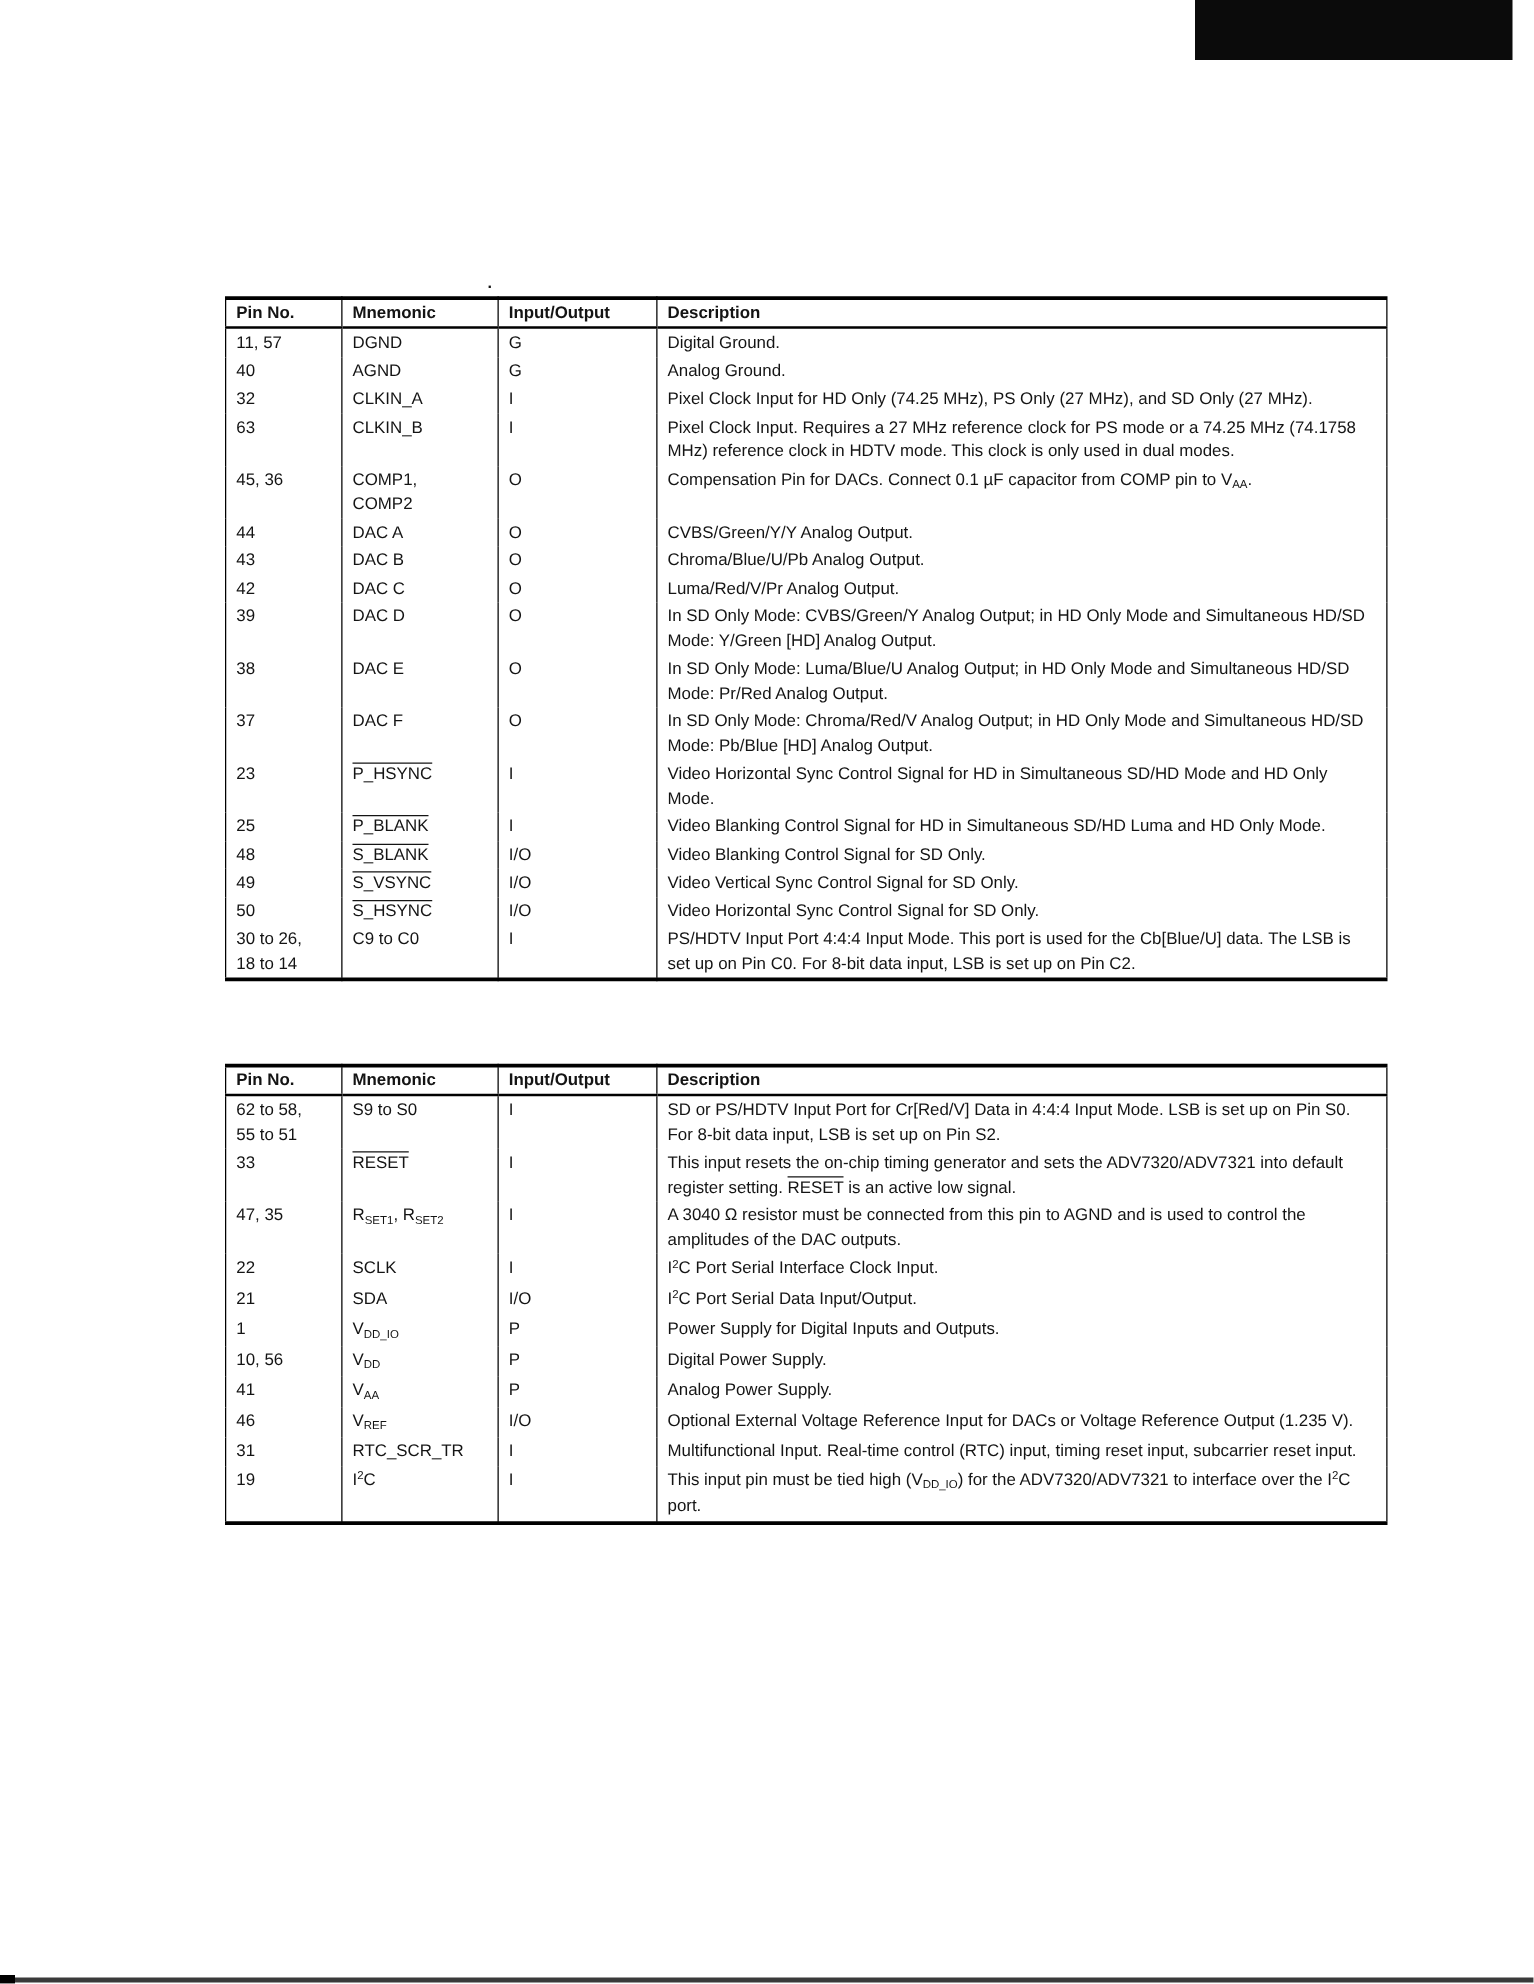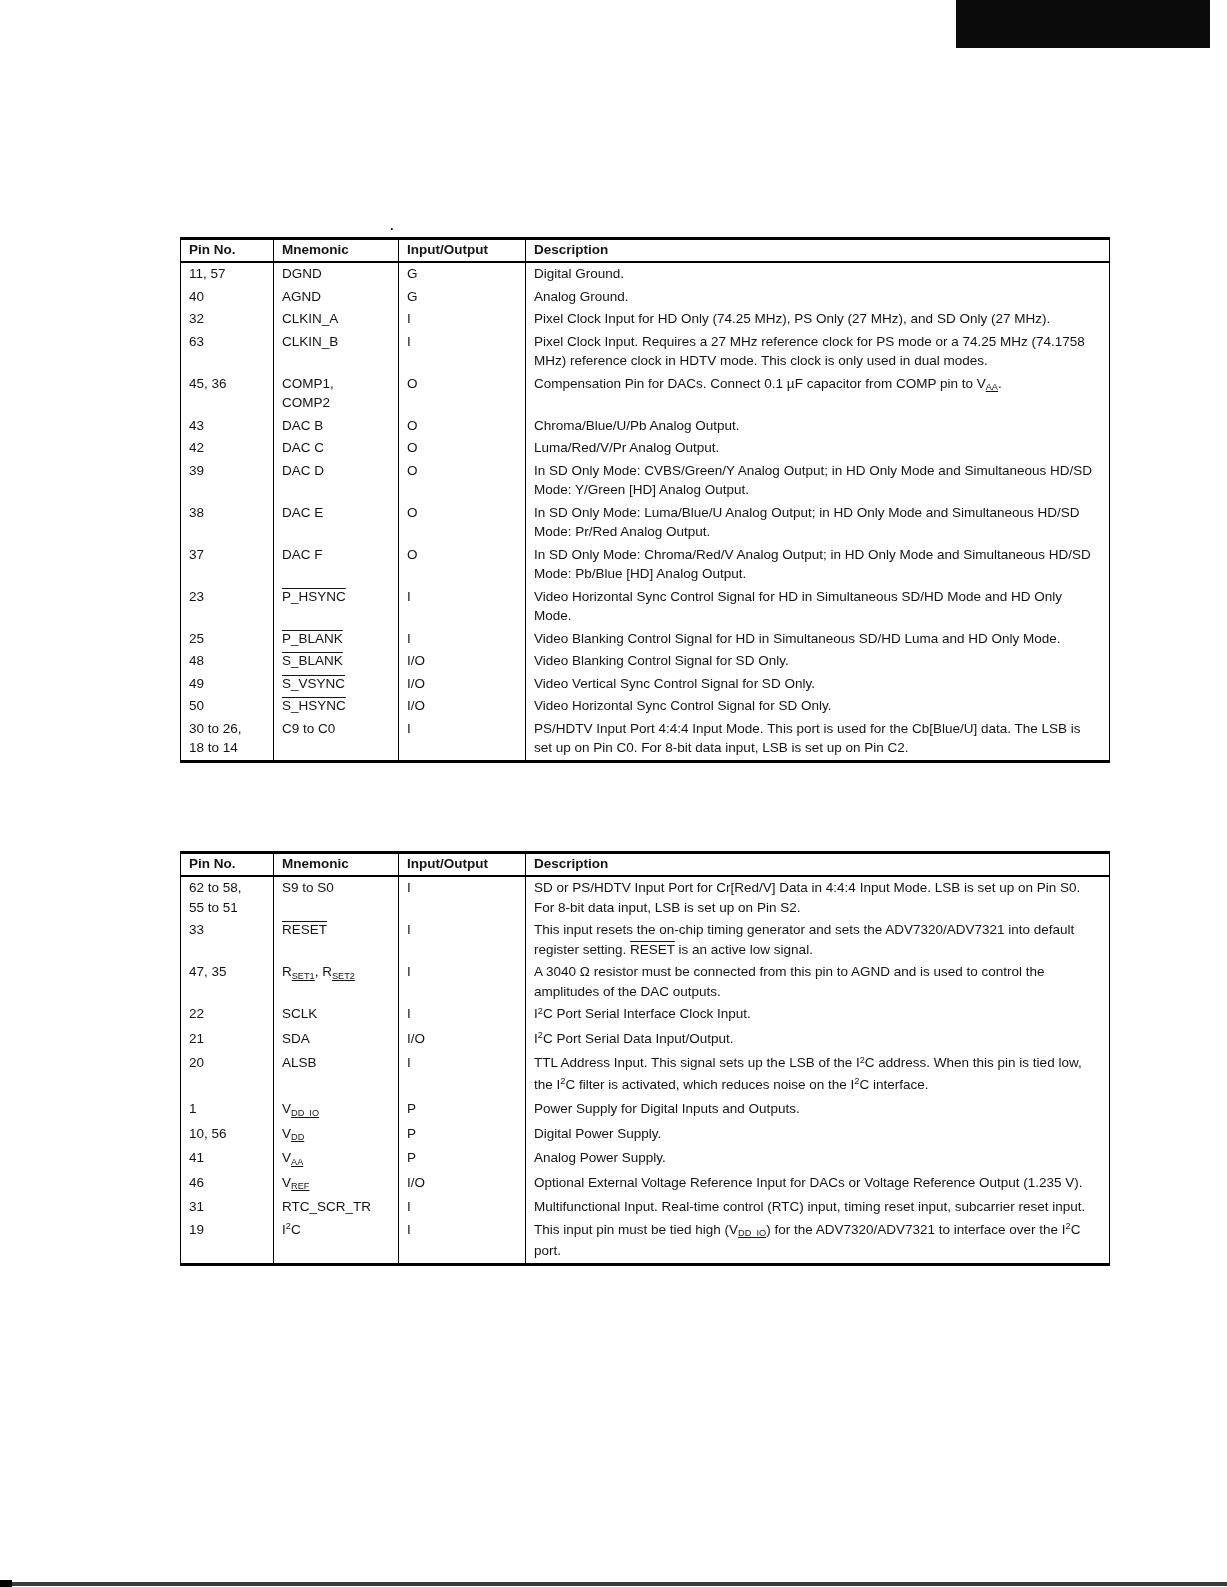--- a/index.html
+++ b/index.html
@@ -47,21 +47,21 @@
     margin-top:43px;
   }
   td {
     padding:1px 8px 2px 8px;
     line-height:19.5px;
   }
   th:nth-child(1) { width:76px; }
   th:nth-child(2) { width:108px; }
   th:nth-child(3) { width:110px; }
   .ov { text-decoration:overline; }
-  sub { font-size:68%; vertical-align:baseline; position:relative; top:0.28em;text-decoration:underline; }
+  sub { font-size:68%; vertical-align:baseline; position:relative; top:0.28em; }
   sup { font-size:68%; vertical-align:baseline; position:relative; top:-0.45em; }
   .footer-line {
     position:absolute;
     left:0; top:1582px;
     width:1227px; height:4px;
     background:#3a3a3a;
   }
   .footer-corner {
     position:absolute;
     left:0; top:1580px;
@@ -113,20 +113,26 @@
             <td>I</td>
             <td>Pixel Clock Input. Requires a 27 MHz reference clock for PS mode or a 74.25 MHz (74.1758 MHz) reference clock in HDTV mode. This clock is only used in dual modes.</td>
           </tr>
           <tr>
             <td>45, 36</td>
             <td>COMP1,<br>COMP2</td>
             <td>O</td>
             <td>Compensation Pin for DACs. Connect 0.1 µF capacitor from COMP pin to V<sub>AA</sub>.</td>
           </tr>
           <tr>
+            <td>44</td>
+            <td>DAC A</td>
+            <td>O</td>
+            <td>CVBS/Green/Y/Y Analog Output.</td>
+          </tr>
+          <tr>
             <td>43</td>
             <td>DAC B</td>
             <td>O</td>
             <td>Chroma/Blue/U/Pb Analog Output.</td>
           </tr>
           <tr>
             <td>42</td>
             <td>DAC C</td>
             <td>O</td>
             <td>Luma/Red/V/Pr Analog Output.</td>
@@ -224,26 +230,20 @@
             <td>I</td>
             <td>I<sup>2</sup>C Port Serial Interface Clock Input.</td>
           </tr>
           <tr>
             <td>21</td>
             <td>SDA</td>
             <td>I/O</td>
             <td>I<sup>2</sup>C Port Serial Data Input/Output.</td>
           </tr>
           <tr>
-            <td>20</td>
-            <td>ALSB</td>
-            <td>I</td>
-            <td>TTL Address Input. This signal sets up the LSB of the I<sup>2</sup>C address. When this pin is tied low, the I<sup>2</sup>C filter is activated, which reduces noise on the I<sup>2</sup>C interface.</td>
-          </tr>
-          <tr>
             <td>1</td>
             <td>V<sub>DD_IO</sub></td>
             <td>P</td>
             <td>Power Supply for Digital Inputs and Outputs.</td>
           </tr>
           <tr>
             <td>10, 56</td>
             <td>V<sub>DD</sub></td>
             <td>P</td>
             <td>Digital Power Supply.</td>

